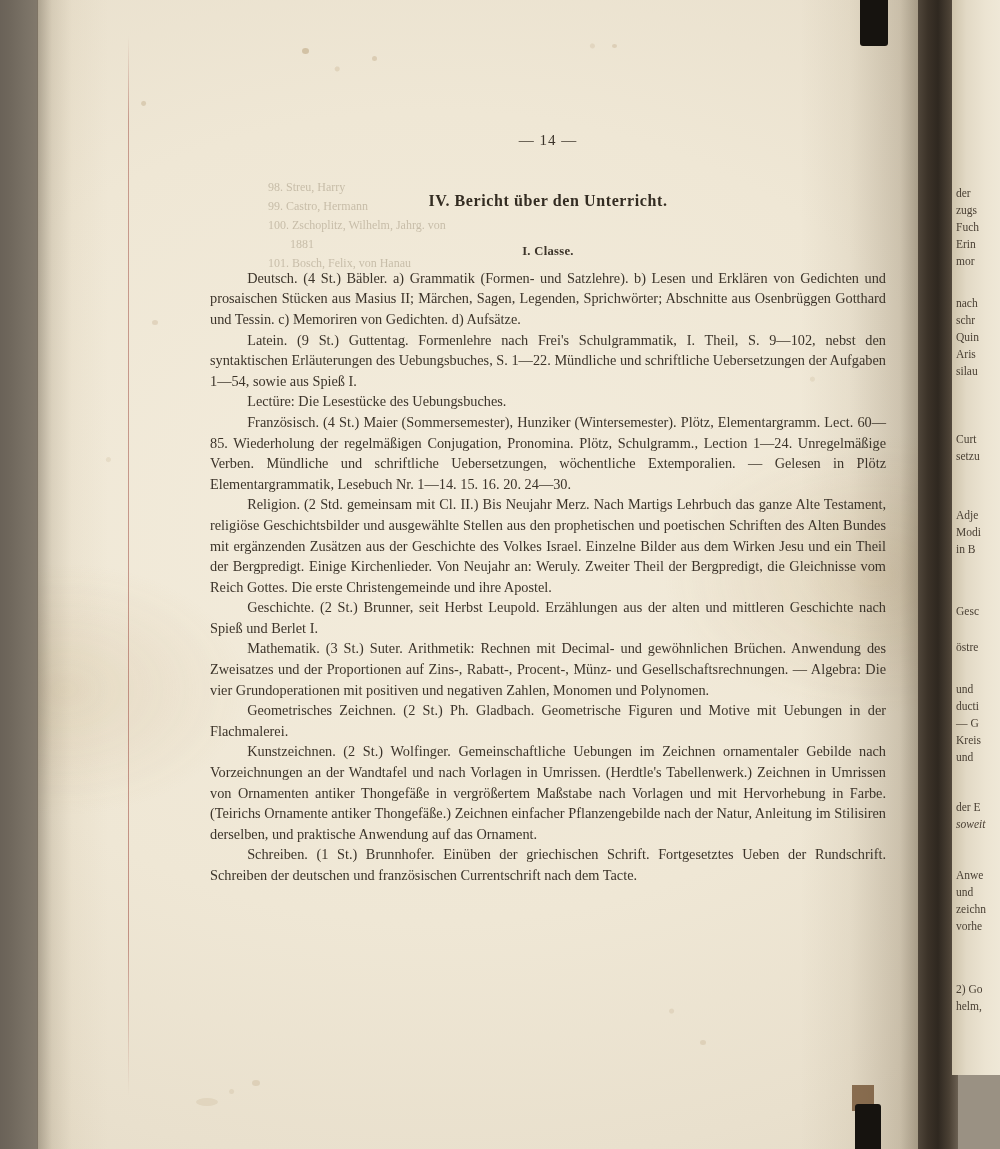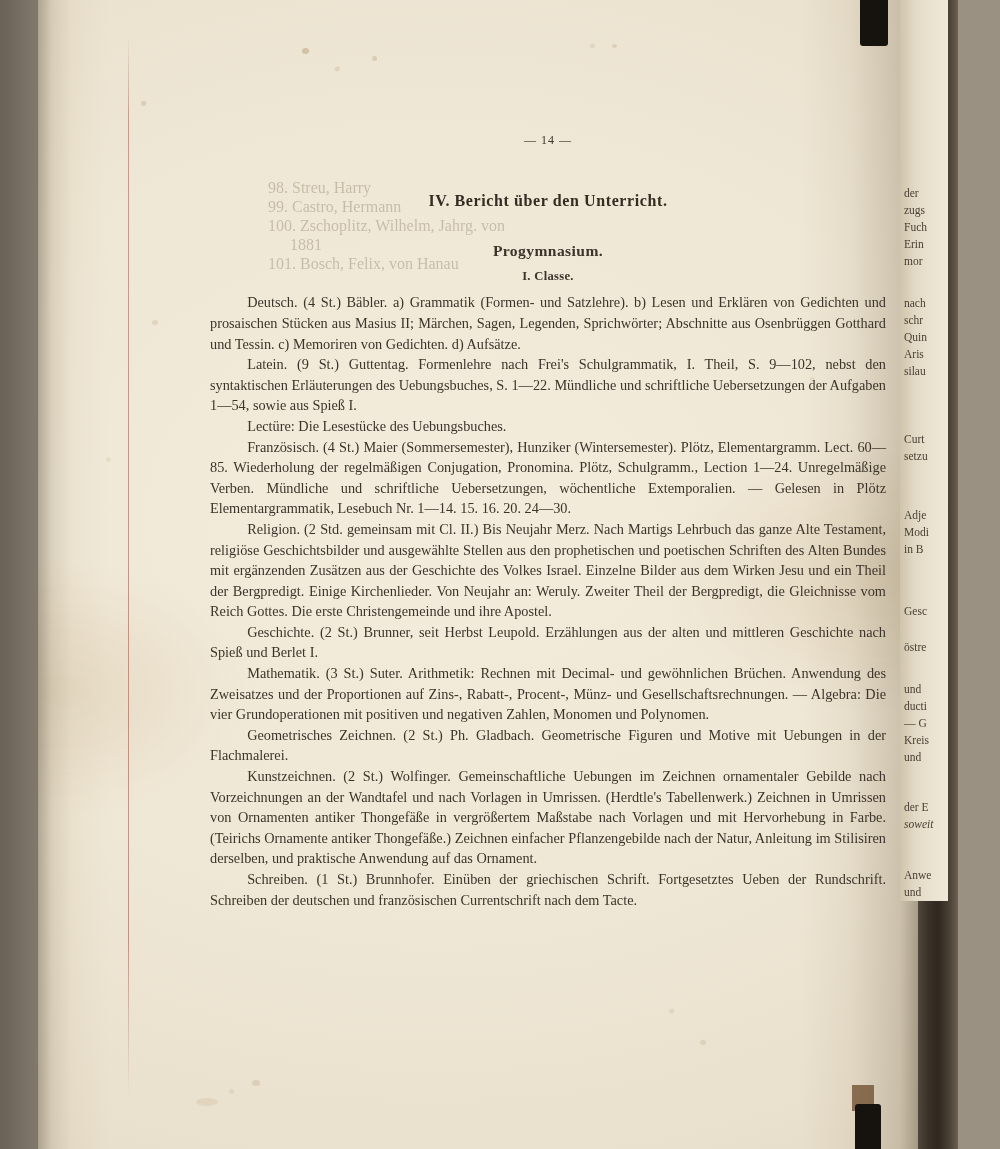--- a/index.html
+++ b/index.html
@@ -103,24 +103,24 @@
     top: 0;
     width: 40px;
     height: 1149px;
     background: linear-gradient(90deg,
       #50463a 0%, #3b3228 25%, #2f2820 50%, #4a4034 78%, #6b6052 100%);
   }
 
   
   .page-right {
     position: absolute;
-    left: 900px;
+    left: 952px;
     top: 0;
     width: 48px;
-    height: 901px;
+    height: 1075px;
     background: linear-gradient(90deg, #cfc4ac 0%, #e2d9c5 30%, #ece4d2 70%, #efe8d7 100%);
     overflow: hidden;
   }
 
   
   .right-col {
     position: absolute;
     left: 0;
     top: 0;
     width: 48px;
@@ -156,21 +156,21 @@
     color: #3c342a;
     font-family: "Liberation Serif", serif;
     font-size: 14.3px;
     line-height: 20.6px;
     text-align: justify;
     z-index: 5;
   }
 
   .folio {
     text-align: center;
-    font-size: 12px;
+    font-size: 15px;
     letter-spacing: 1px;
     margin: 0 0 40px 0;
     color: #3c342a;
   }
 
   h1.sec-title {
     text-align: center;
     font-size: 16px;
     font-weight: bold;
     letter-spacing: .6px;
@@ -199,21 +199,21 @@
     text-align: justify;
   }
 
   
   .bleed {
     position: absolute;
     z-index: 2;
     color: #8a7c63;
     opacity: 0.40;
     font-family: "Liberation Serif", serif;
-    font-size: 16px;
+    font-size: 12px;
     line-height: 19px;
     white-space: nowrap;
     pointer-events: none;
   }
 
   
   .redline {
     position: absolute;
     left: 128px;
     top: 36px;
@@ -256,21 +256,20 @@
   <div class="bleed" style="left:268px;top:216px;">100. Zschoplitz, Wilhelm, Jahrg. von</div>
   <div class="bleed" style="left:290px;top:235px;">1881</div>
   <div class="bleed" style="left:268px;top:254px;">101. Bosch, Felix, von Hanau</div>
 
   <div class="textblock">
 
     <div class="folio">—  14  —</div>
 
     <h1 class="sec-title">IV. Bericht über den Unterricht.</h1>
 
-    <h2 class="prog">Progymnasium.</h2>
     <h3 class="classe">I. Classe.</h3>
 
     <p class="para">Deutsch. (4 St.) Bäbler. a) Grammatik (Formen- und Satzlehre). b) Lesen und Erklären von Gedichten und prosaischen Stücken aus Masius II; Märchen, Sagen, Legenden, Sprichwörter; Abschnitte aus Osenbrüggen Gotthard und Tessin. c) Memoriren von Gedichten. d) Aufsätze.</p>
     <p class="para">Latein. (9 St.) Guttentag. Formenlehre nach Frei's Schulgrammatik, I. Theil, S. 9—102, nebst den syntaktischen Erläuterungen des Uebungsbuches, S. 1—22. Mündliche und schriftliche Uebersetzungen der Aufgaben 1—54, sowie aus Spieß I.</p>
     <p class="para">Lectüre: Die Lesestücke des Uebungsbuches.</p>
     <p class="para">Französisch. (4 St.) Maier (Sommersemester), Hunziker (Wintersemester). Plötz, Elementargramm. Lect. 60—85. Wiederholung der regelmäßigen Conjugation, Pronomina. Plötz, Schulgramm., Lection 1—24. Unregelmäßige Verben. Mündliche und schriftliche Uebersetzungen, wöchentliche Extemporalien. — Gelesen in Plötz Elementargrammatik, Lesebuch Nr. 1—14. 15. 16. 20. 24—30.</p>
     <p class="para">Religion. (2 Std. gemeinsam mit Cl. II.) Bis Neujahr Merz. Nach Martigs Lehrbuch das ganze Alte Testament, religiöse Geschichtsbilder und ausgewählte Stellen aus den prophetischen und poetischen Schriften des Alten Bundes mit ergänzenden Zusätzen aus der Geschichte des Volkes Israel. Einzelne Bilder aus dem Wirken Jesu und ein Theil der Bergpredigt. Einige Kirchenlieder. Von Neujahr an: Weruly. Zweiter Theil der Bergpredigt, die Gleichnisse vom Reich Gottes. Die erste Christengemeinde und ihre Apostel.</p>
     <p class="para">Geschichte. (2 St.) Brunner, seit Herbst Leupold. Erzählungen aus der alten und mittleren Geschichte nach Spieß und Berlet I.</p>
     <p class="para">Mathematik. (3 St.) Suter. Arithmetik: Rechnen mit Decimal- und gewöhnlichen Brüchen. Anwendung des Zweisatzes und der Proportionen auf Zins-, Rabatt-, Procent-, Münz- und Gesellschaftsrechnungen. — Algebra: Die vier Grundoperationen mit positiven und negativen Zahlen, Monomen und Polynomen.</p>
     <p class="para">Geometrisches Zeichnen. (2 St.) Ph. Gladbach. Geometrische Figuren und Motive mit Uebungen in der Flachmalerei.</p>

